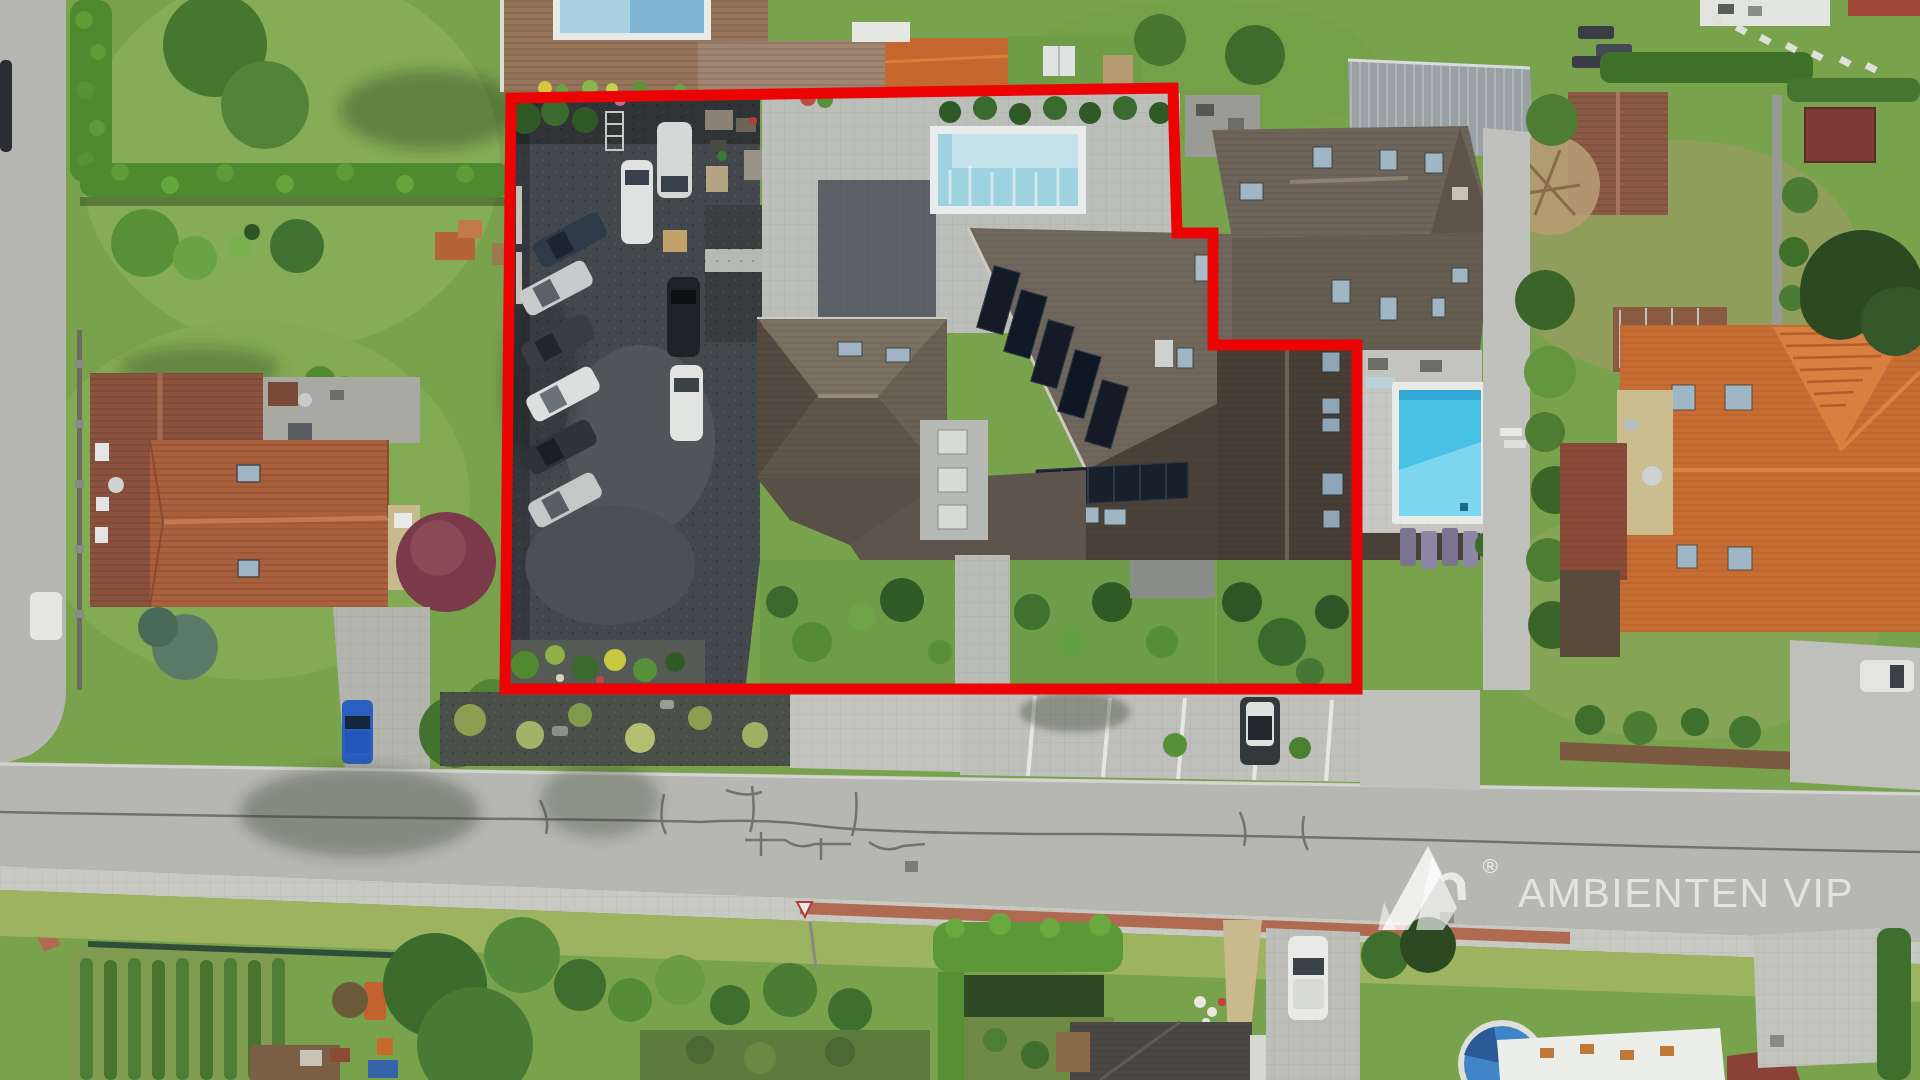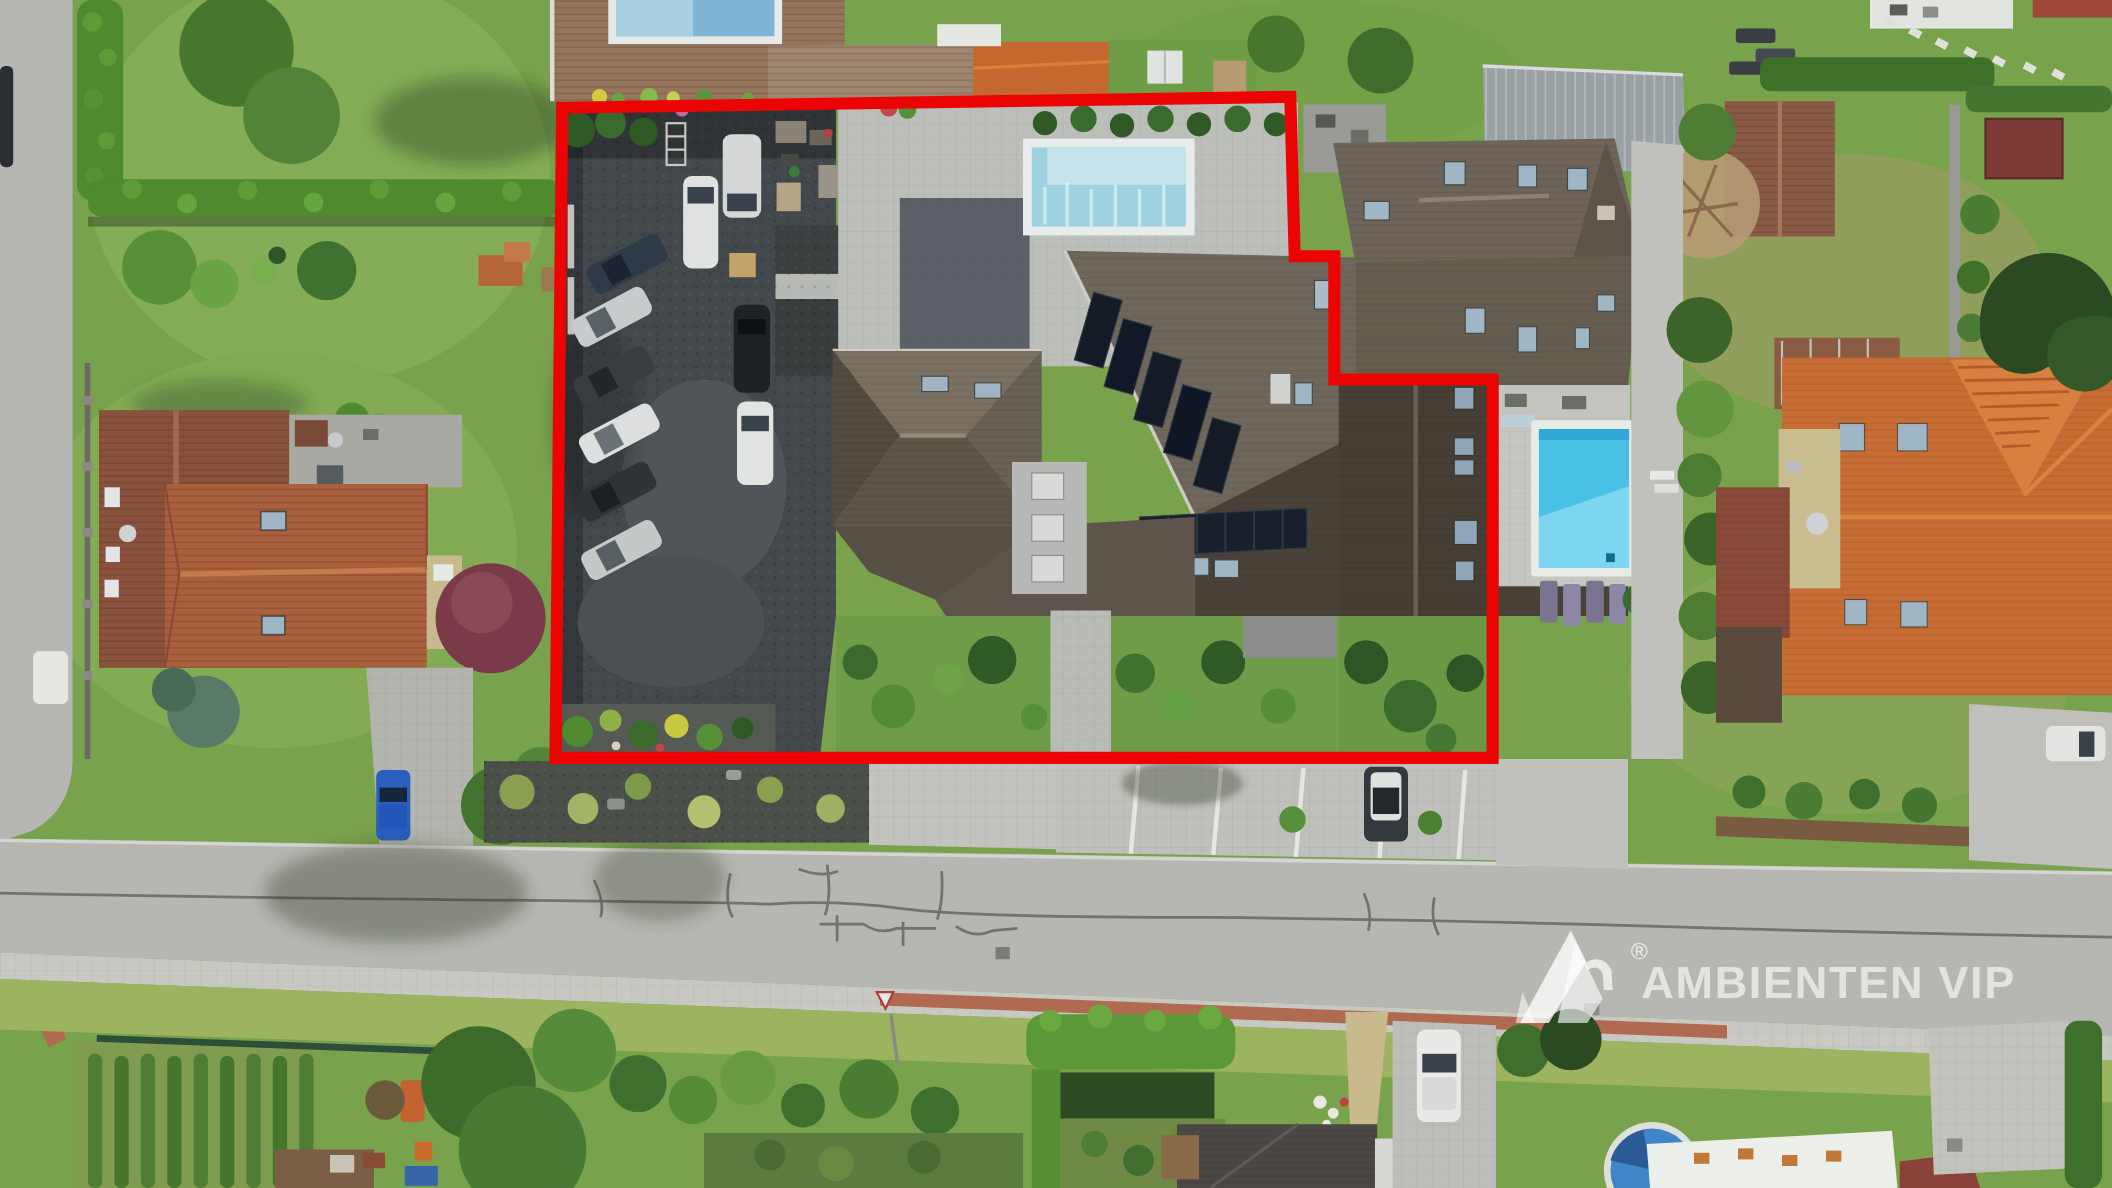--- a/index.html
+++ b/index.html
@@ -2,21 +2,21 @@
 <html><head>
 <meta charset="utf-8">
 <style>
   html,body{margin:0;padding:0;background:#222;}
   .stage{position:relative;width:1920px;height:1080px;overflow:hidden;font-family:"Liberation Sans",sans-serif;}
   .stage svg{position:absolute;inset:0;display:block;}
   .watermark{position:absolute;left:1378px;top:842px;display:flex;align-items:center;pointer-events:none;}
   .wm-logo{position:relative;width:104px;height:102px;}
   .wm-logo svg{width:104px;height:102px;}
   .wm-reg{position:absolute;top:12px;right:-16px;color:#ffffff;opacity:.75;font-size:21px;font-weight:400;}
-  .wm-text{margin-left:10px;color:#ffffff;opacity:.62;font-size:41px;letter-spacing:1.5px;font-weight:700;white-space:nowrap;}
+  .wm-text{margin-left:36px;color:#ffffff;opacity:.62;font-size:41px;letter-spacing:1.5px;font-weight:400;white-space:nowrap;}
 </style>
 </head>
 <body>
 
 <div class="stage">
 <svg viewBox="0 0 1920 1080" width="1920" height="1080">
   <defs>
     <filter id="soft" x="-40%" y="-40%" width="180%" height="180%">
           <feGaussianBlur stdDeviation="7"></feGaussianBlur>
         </filter>

